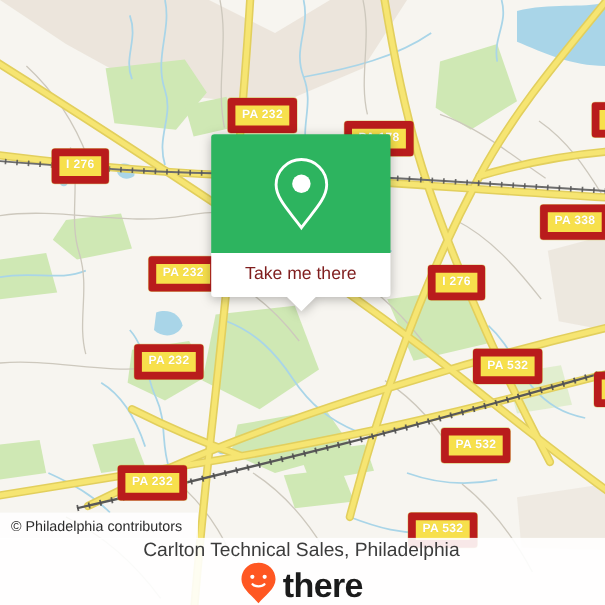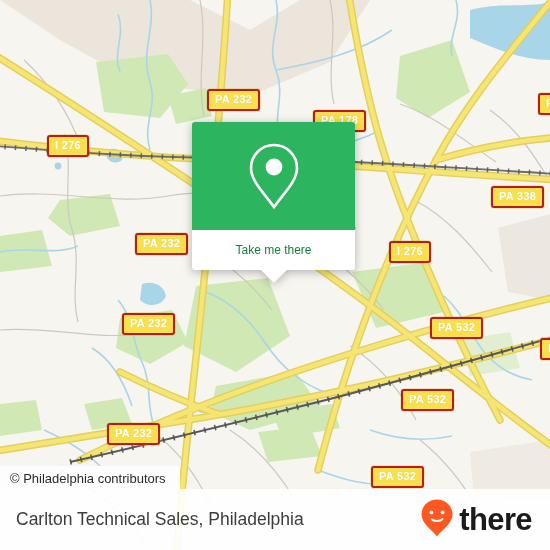--- a/index.html
+++ b/index.html
@@ -22,21 +22,21 @@
     width: 550px; height: 550px;
     background: #f7f5f0;
     overflow: hidden;
   }
   #map svg { display: block; width: 550px; height: 550px; }
 
   
   .shield {
     position: absolute;
     background: #f7e04c;
-    border: 2px solid #b91c1c;
+    border: 7px solid #b91c1c;
     border-radius: 3px;
     color: #ffffff;
     font-size: 11px;
     font-weight: bold;
     letter-spacing: 0.3px;
     line-height: 1;
     padding: 3px 6px 4px 6px;
     white-space: nowrap;
     text-shadow: 0 0 1px rgba(0,0,0,.10);
     box-shadow: 0 0 0 0.5px rgba(200,180,40,.55);
@@ -60,22 +60,22 @@
   #callout-green svg { display:block; }
   #callout-white {
     background: #ffffff;
     border-radius: 0 0 3px 3px;
     height: 40px;
     display: flex;
     align-items: center;
     justify-content: center;
   }
   #callout-label {
-    color: #15803d;
-    font-size: 12px;
+    color: #7f1d1d;
+    font-size: 16px;
     line-height: 1;
   }
   #callout-tail {
     position: absolute;
     left: 50%;
     transform: translateX(-50%);
     bottom: -13px;
     width: 0; height: 0;
     border-left: 14px solid transparent;
     border-right: 14px solid transparent;
@@ -99,20 +99,21 @@
   
   #footer {
     position: absolute;
     left: 0; top: 489px;
     width: 550px; height: 61px;
     background: rgba(255,255,255,0.90);
     display: flex;
     align-items: center;
     justify-content: space-between;
     padding: 0 18px 0 16px;
+    flex-direction: column;
   }
   #footer-title {
     color: #3c3c3c;
     font-size: 17.5px;
     white-space: nowrap;
   }
   #brand {
     display: flex;
     align-items: center;
     gap: 5px;

